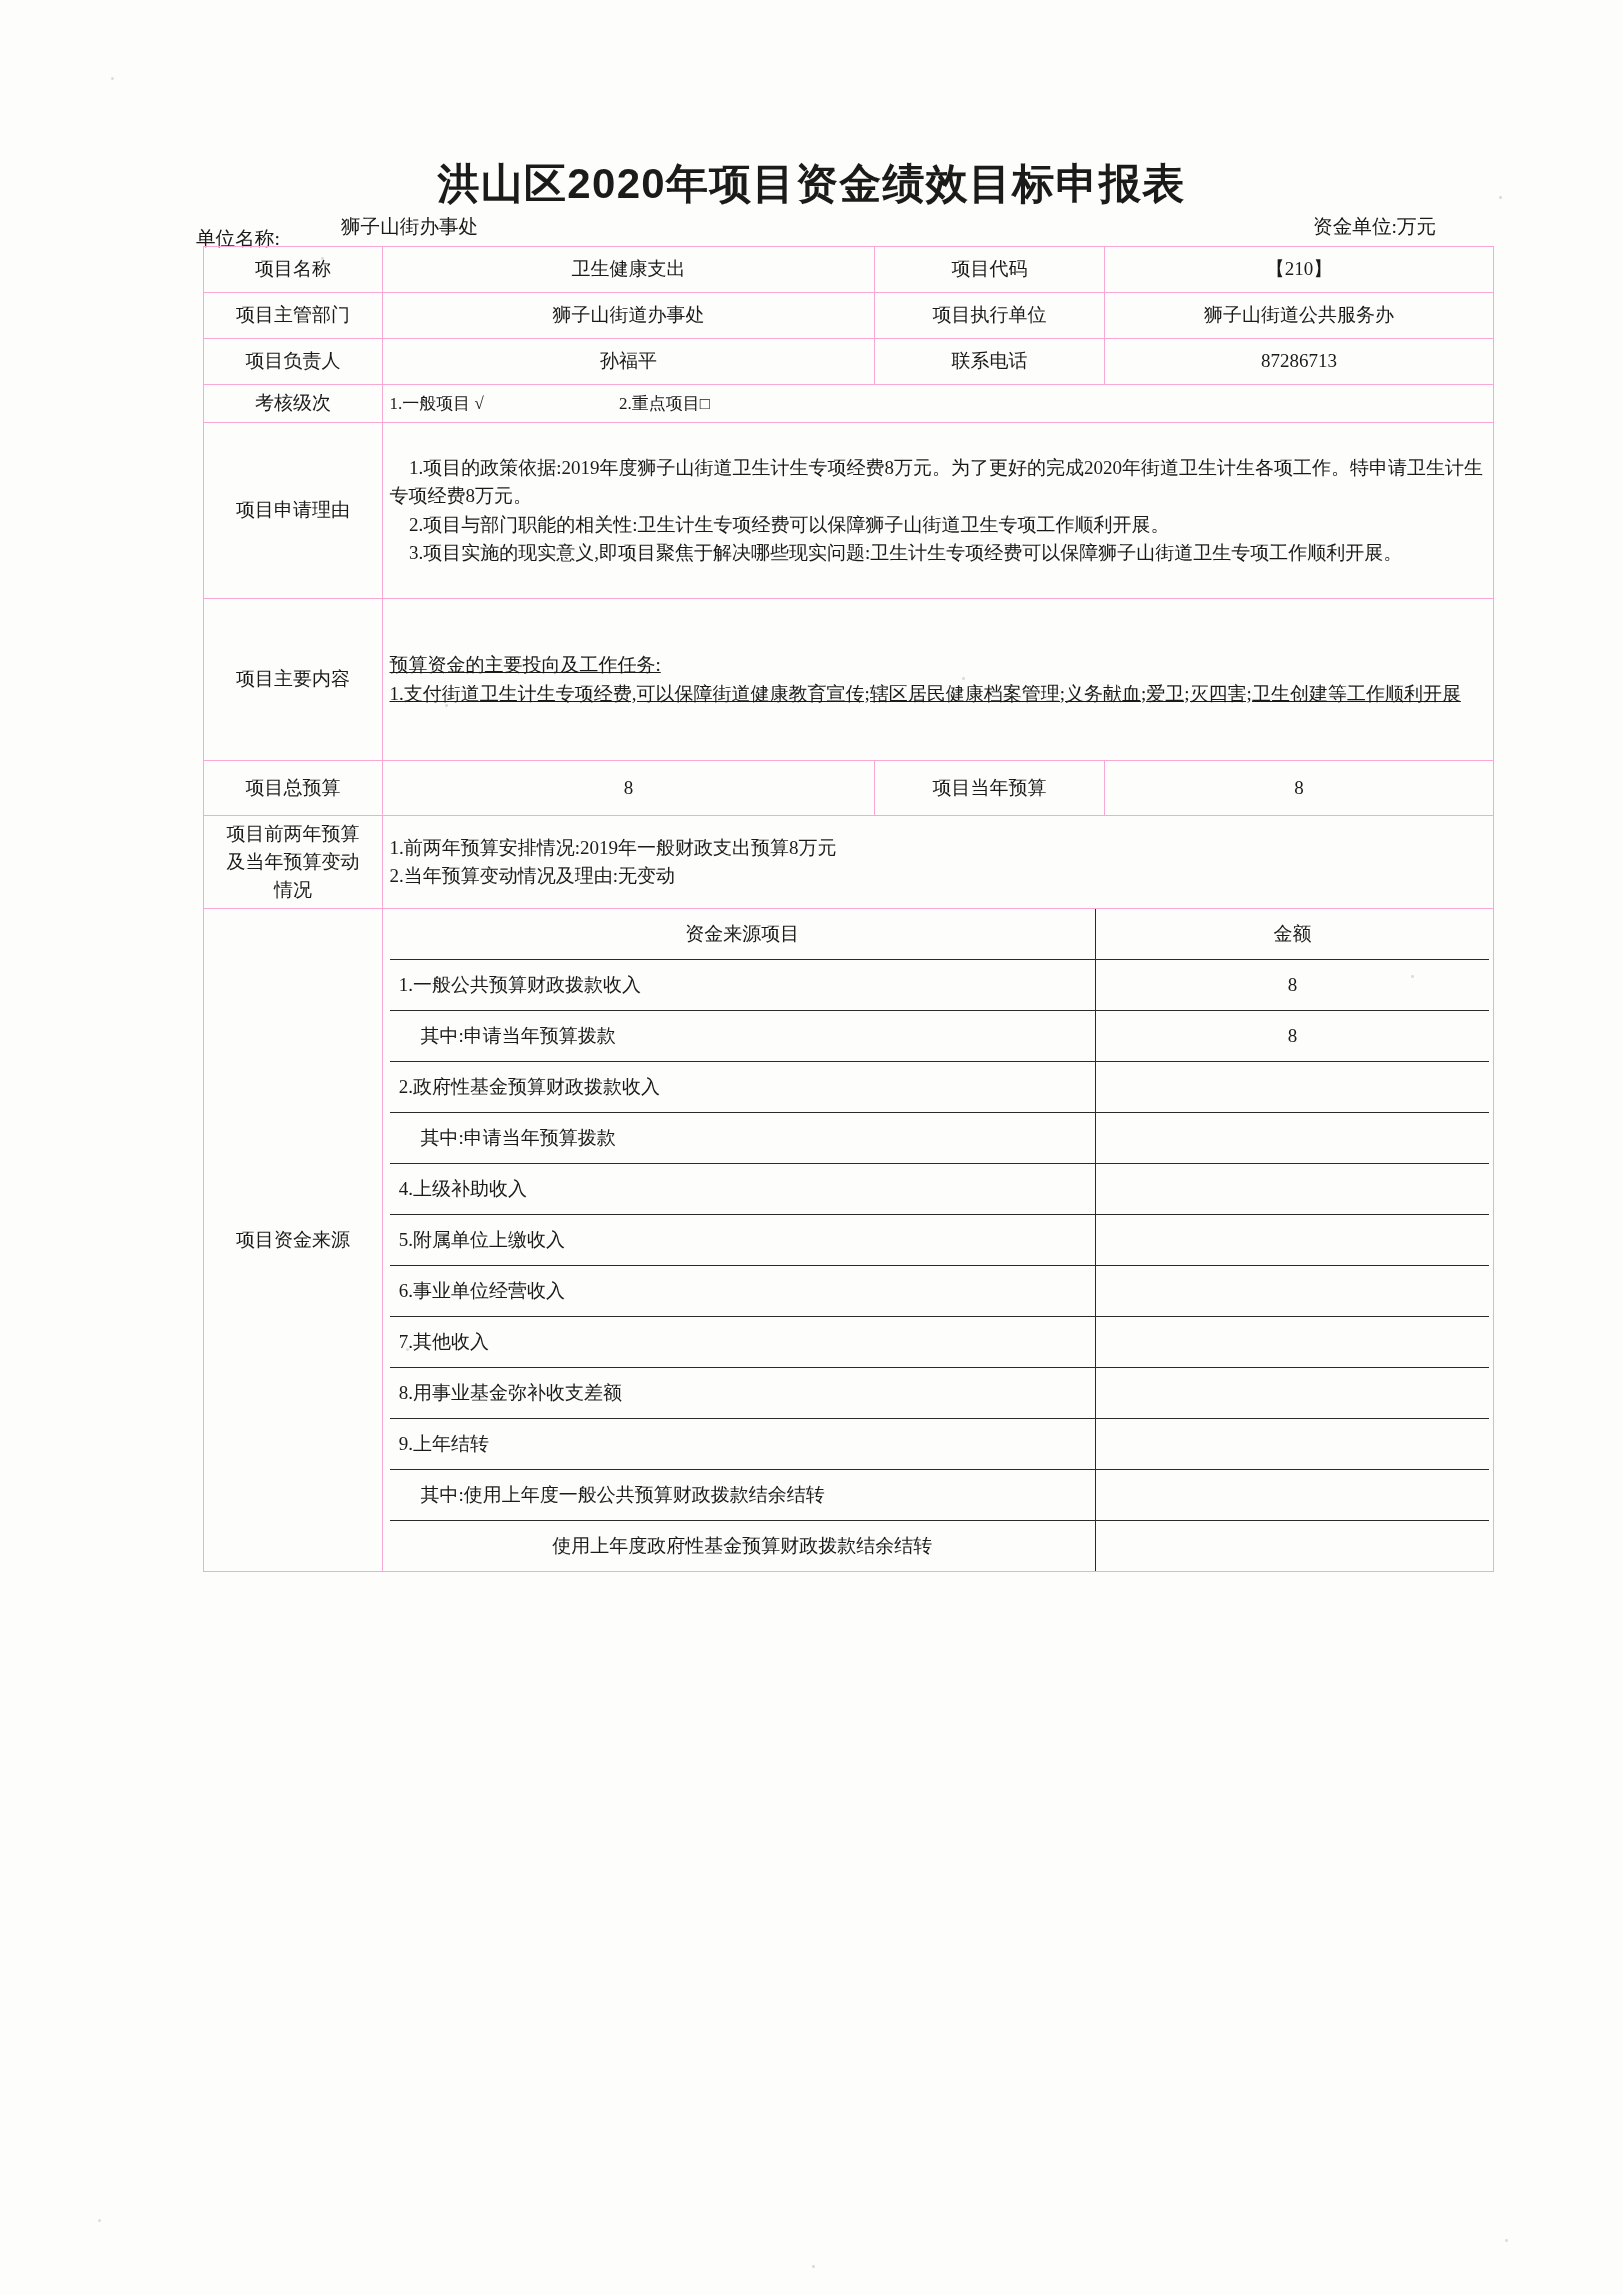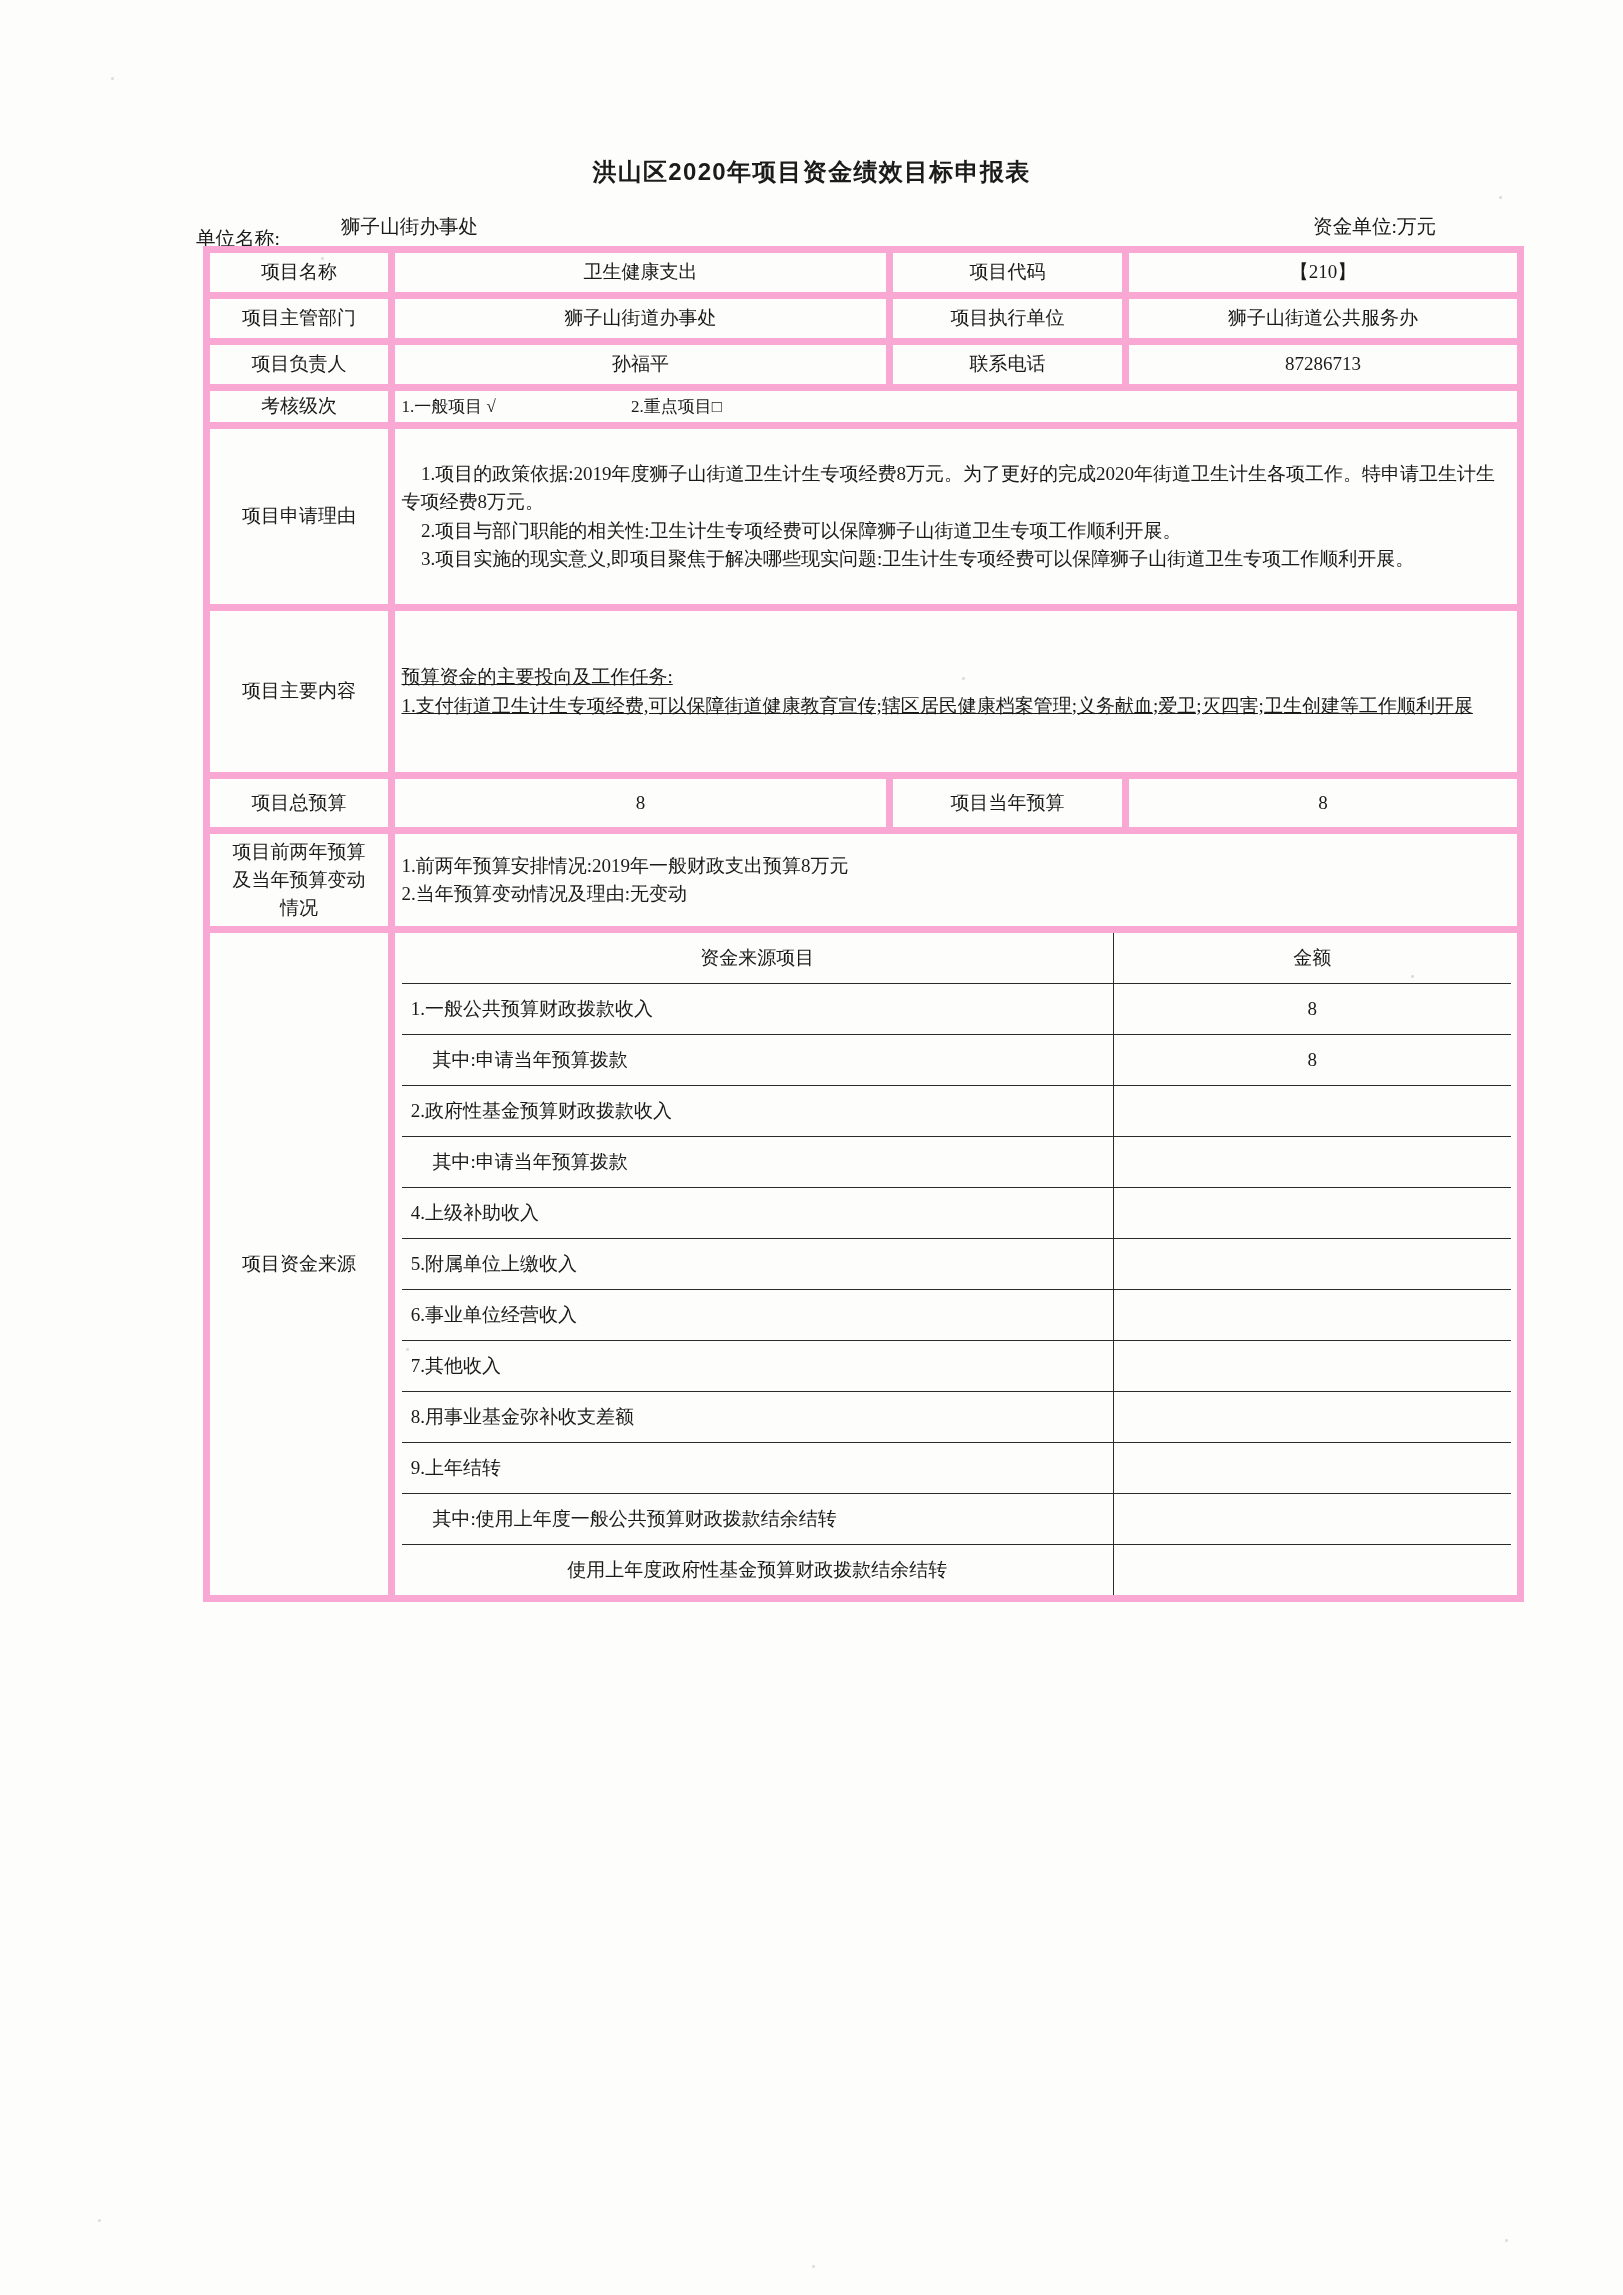--- a/index.html
+++ b/index.html
@@ -31,21 +31,21 @@
     height: 2295px;
   }
 
   
   .doc-title {
     position: absolute;
     left: 0;
     top: 156px;
     width: 1623px;
     text-align: center;
-    font-size: 24px;
+    font-size: 42px;
     letter-spacing: 1.3px;
     font-weight: 600;
     font-family: "Liberation Sans", "DejaVu Sans", sans-serif;
     color: #1b1b1b;
   }
 
   
   .hdr-row {
     position: absolute;
     left: 196px;
@@ -75,21 +75,21 @@
   table.form {
     position: absolute;
     left: 203px;
     top: 246px;
     width: 1234px;
     border-collapse: collapse;
     table-layout: fixed;
     font-size: 19px;
   }
   table.form td {
-    border: 7px solid #f9a8d4;
+    border: 1px solid #f9a8d4;
     padding: 0 6.5px;
     vertical-align: middle;
     line-height: 1.48;
   }
   .c-label   { width: 165px;  text-align: center; }
   .c-mid     { width: 478px;  text-align: center; }
   .c-label2  { width: 216px;  text-align: center; }
   .c-right   { width: 375px;  text-align: center; }
 
   .rh-1 { height: 46px; }

